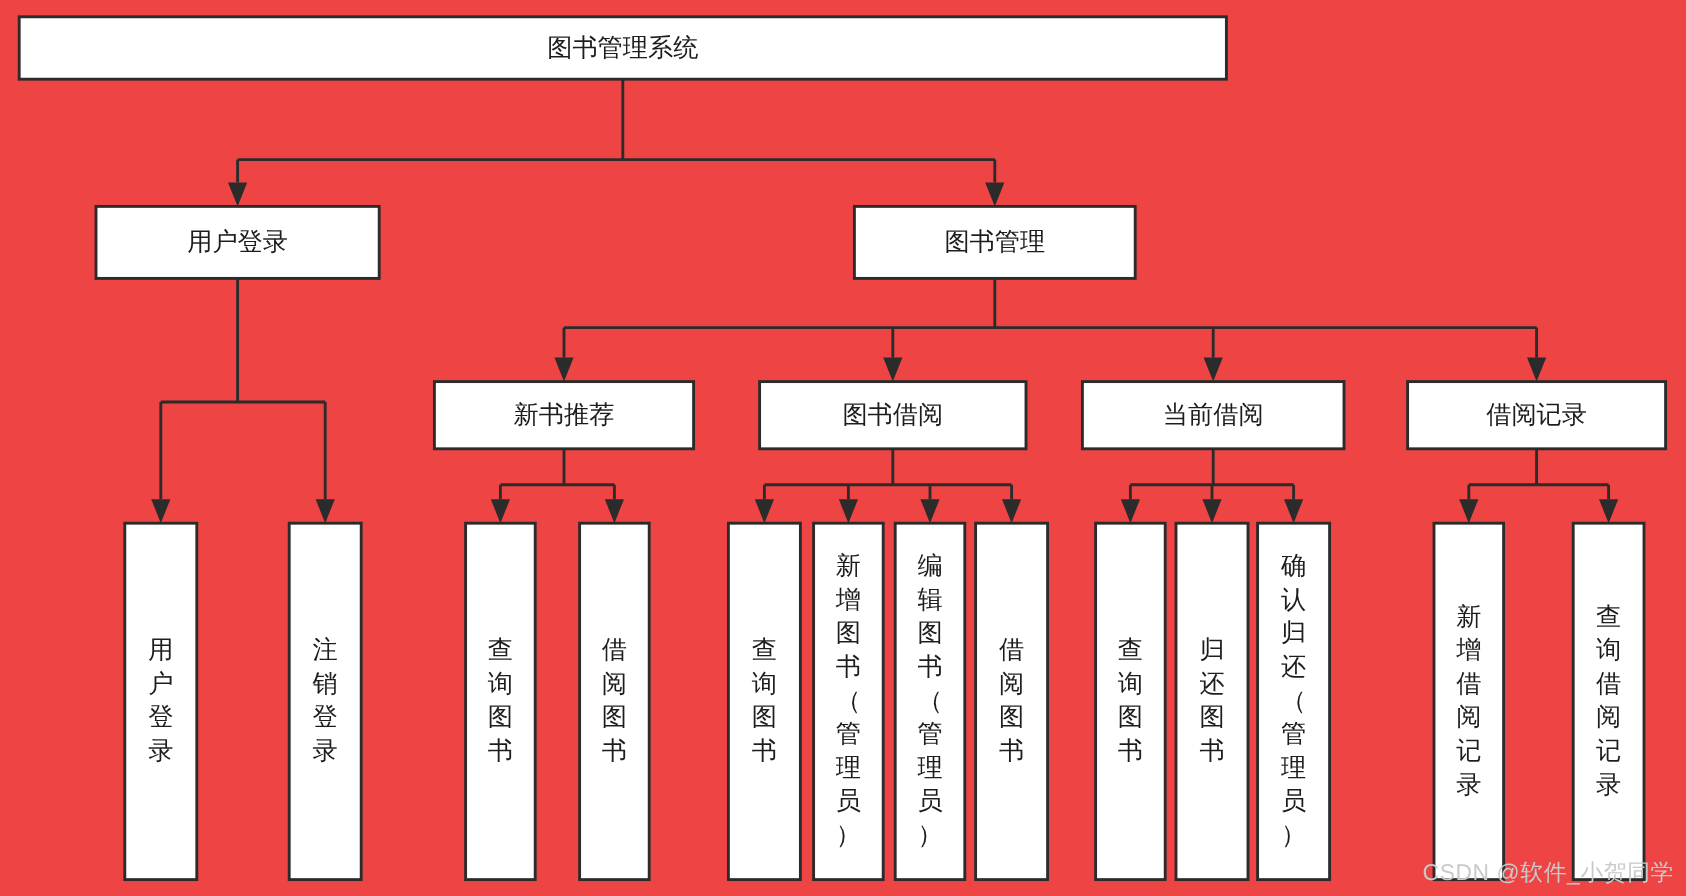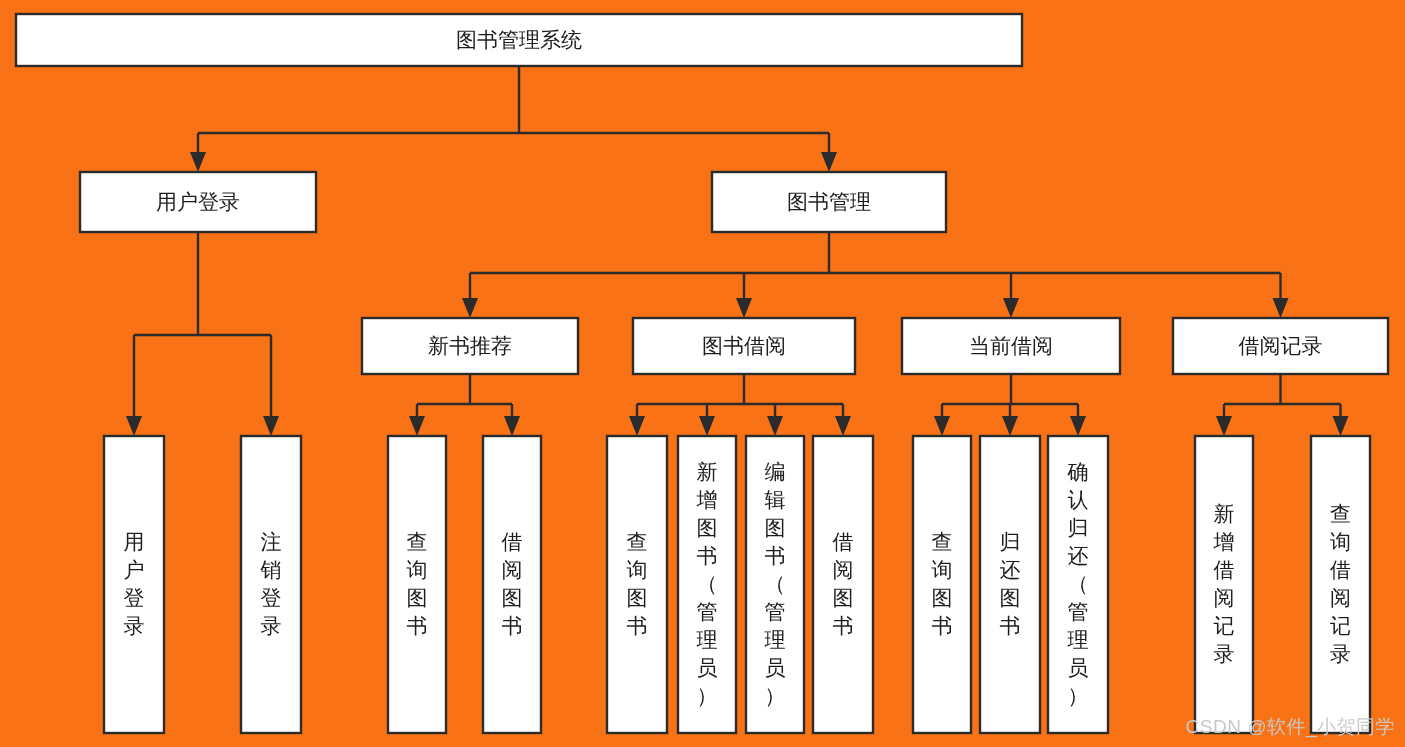--- a/index.html
+++ b/index.html
@@ -8,21 +8,21 @@
     padding: 0;
     background: #ffffff;
   }
   body {
     font-family: "Liberation Sans", "DejaVu Sans", sans-serif;
   }
   #diagram-root {
     position: relative;
     width: 1405px;
     height: 747px;
-    background: #f97316;
+    background: #ef4444;
     overflow: hidden;
   }
   svg.diagram-canvas {
     position: absolute;
     left: 0;
     top: 0;
     width: 1405px;
     height: 747px;
     display: block;
   }

